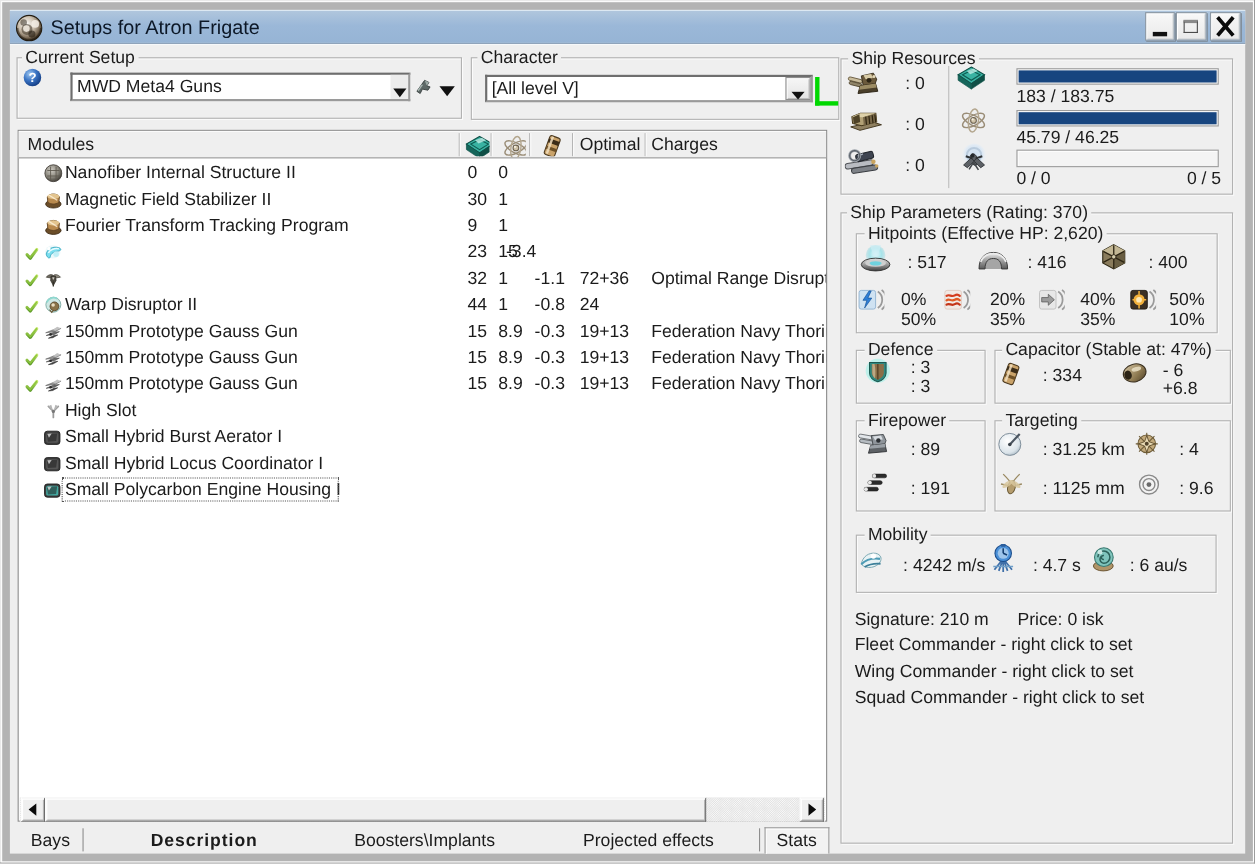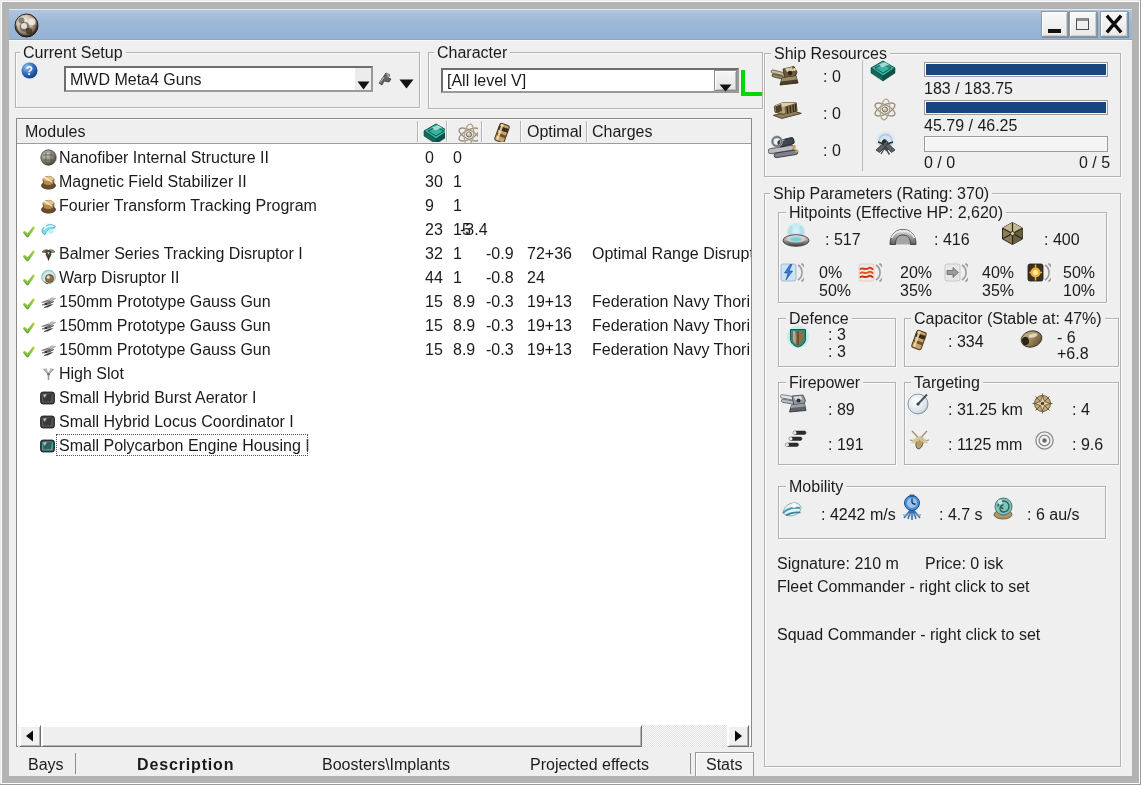--- a/index.html
+++ b/index.html
@@ -29,20 +29,21 @@
           </radialGradient>
         </defs>
       <circle cx="12.5" cy="12.5" r="11.5" fill="url(#gtit)" stroke="#241d12" stroke-width="1"></circle>
       <circle cx="10.5" cy="13.750000000000002" r="5.0" fill="#3a2f20" opacity="0.55"></circle>
       <circle cx="18.0" cy="8.75" r="3.5000000000000004" fill="#f4efe6" opacity="0.85"></circle>
       <circle cx="7.5" cy="7.5" r="3.0" fill="#2c2318" opacity="0.5"></circle>
       <circle cx="15.0" cy="18.0" r="3.25" fill="#231b10" opacity="0.6"></circle>
       <circle cx="10.0" cy="13.0" r="3.0" fill="#efe9df" opacity="0.9"></circle>
       <path d="M2 12.5 a10.5 10.5 0 0 0 21 0" fill="none" stroke="#1e1710" stroke-width="1.5" opacity="0.5"></path>
       </svg></div>
+<div class="t" style="left:46px;top:15px;font-size:18px;color:#0c1726;line-height:20px">Setups for Atron Frigate</div>
 <div class="abs" style="left:1041px;top:11px;width:27px;height:26px;background:linear-gradient(#f8f8f8,#e9e9e9);border:1px solid #8e99a4;box-shadow:inset 1px 1px 0 #ffffff, inset -1px -1px 0 #c9cdd1, 1px 1px 0 #7f8b96;">
       <div class="abs" style="left:6px;top:17px;width:13px;height:3.5px;background:#111"></div>
     </div>
 <div class="abs" style="left:1069px;top:11px;width:28px;height:26px;background:linear-gradient(#f8f8f8,#e9e9e9);border:1px solid #8e99a4;box-shadow:inset 1px 1px 0 #ffffff, inset -1px -1px 0 #c9cdd1, 1px 1px 0 #7f8b96;">
       <div class="abs" style="left:6px;top:6px;width:13px;height:12px;border:1.6px solid #4a4a4a;border-top:3px solid #8a8a8a"></div>
     </div>
 <div class="abs" style="left:1100px;top:11px;width:28px;height:26px;background:linear-gradient(#f8f8f8,#e9e9e9);border:1px solid #8e99a4;box-shadow:inset 1px 1px 0 #ffffff, inset -1px -1px 0 #c9cdd1, 1px 1px 0 #7f8b96;"><svg width="26" height="24" viewBox="0 0 26 24">
         <path d="M7 5 L19 19 M19 5 L7 19" stroke="#0a0a0a" stroke-width="3.4" stroke-linecap="square"></path>
       </svg></div>
 <div class="gb" style="left:15px;top:52px;width:405px;height:56px"></div>
@@ -189,24 +190,23 @@
       </svg></div>
 <div style="position:absolute;left:40px;top:245px;width:17px;height:17px;"><svg width="17" height="17" viewBox="0 0 17 17">
         <g>
           <path d="M2 7 C4 4.5,7 4,8.5 5.5 L8 8 Z" fill="#6e6a60" stroke="#3c3830" stroke-width="0.6"></path>
       <path d="M15 7 C13 4.5,10 4,8.5 5.5 L9 8 Z" fill="#8f8b80" stroke="#3c3830" stroke-width="0.6"></path>
       <path d="M6.5 6 L10.5 6 L11 10 L8.5 14.5 L6 10 Z" fill="#4e4a42" stroke="#2a2720" stroke-width="0.6"></path>
       <path d="M7.5 7 L9.5 7 L9 9 L8 9 Z" fill="#c9c5ba"></path>
       <path d="M8.5 11 L8.5 15.5" stroke="#35322a" stroke-width="1.2"></path>
         </g>
       </svg></div>
-<div class="t" style="left:59px;top:244px">Balmer Series Tracking Disruptor I</div>
 <div class="t" style="left:425px;top:244px">32</div>
 <div class="t" style="left:453px;top:244px">1</div>
-<div class="t" style="left:486px;top:244px">-0.9</div>
+<div class="t" style="left:486px;top:244px">-1.1</div>
 <div class="t" style="left:527px;top:244px">72+36</div>
 <div class="t" style="left:592px;top:244px;width:159px;overflow:hidden">Optimal Range Disruption Script</div>
 <div style="position:absolute;left:23px;top:272px;width:12px;height:12px;"><svg width="12" height="12" viewBox="0 0 12 12">
         <defs>
           <linearGradient id="gchk" x1="0" y1="0" x2="0" y2="1">
             <stop offset="0" stop-color="#c6e86e"></stop>
             <stop offset="1" stop-color="#5f9c2a"></stop>
           </linearGradient>
         </defs>
     <path d="M1.5 6.5 L4.5 9.8 L10.5 1.8" fill="none" stroke="url(#gchk)" stroke-width="2.8" stroke-linecap="round" stroke-linejoin="round"></path>
@@ -641,13 +641,14 @@
 <div style="position:absolute;left:992px;top:497px;width:23px;height:23px;"><svg width="23" height="23" viewBox="0 0 23 23">
         <ellipse cx="11" cy="17.5" rx="9" ry="4.5" fill="#b09468" stroke="#6b5432" stroke-width="0.9"></ellipse>
       <circle cx="11.5" cy="9.5" r="8.5" fill="#7fc4bc" stroke="#3c7a72" stroke-width="1"></circle>
       <path d="M11.5 9.5 m-5.5 0 a5.5 5.5 0 1 1 5.5 5.5 a3.5 3.5 0 1 1 0 -7 a1.8 1.8 0 1 0 0 3.5" fill="none" stroke="#2c6059" stroke-width="1.4"></path>
       <circle cx="8" cy="5" r="2.2" fill="#d4efea" opacity="0.9"></circle>
       </svg></div>
 <div class="t" style="left:1027px;top:505px">: 6 au/s</div>
 <div class="t" style="left:777px;top:554px">Signature: 210 m</div>
 <div class="t" style="left:925px;top:554px">Price: 0 isk</div>
 <div class="t" style="left:777px;top:577px">Fleet Commander - right click to set</div>
+<div class="t" style="left:777px;top:601px">Wing Commander - right click to set</div>
 <div class="t" style="left:777px;top:625px">Squad Commander - right click to set</div>
 </div>
 </body></html>

